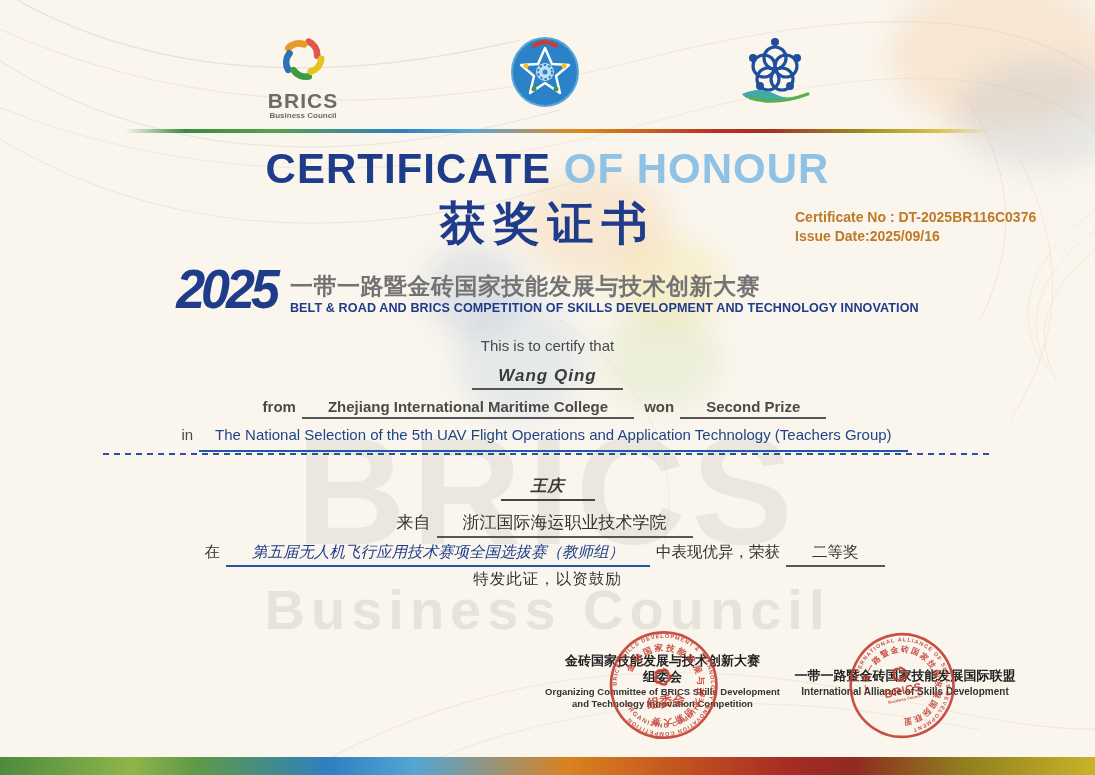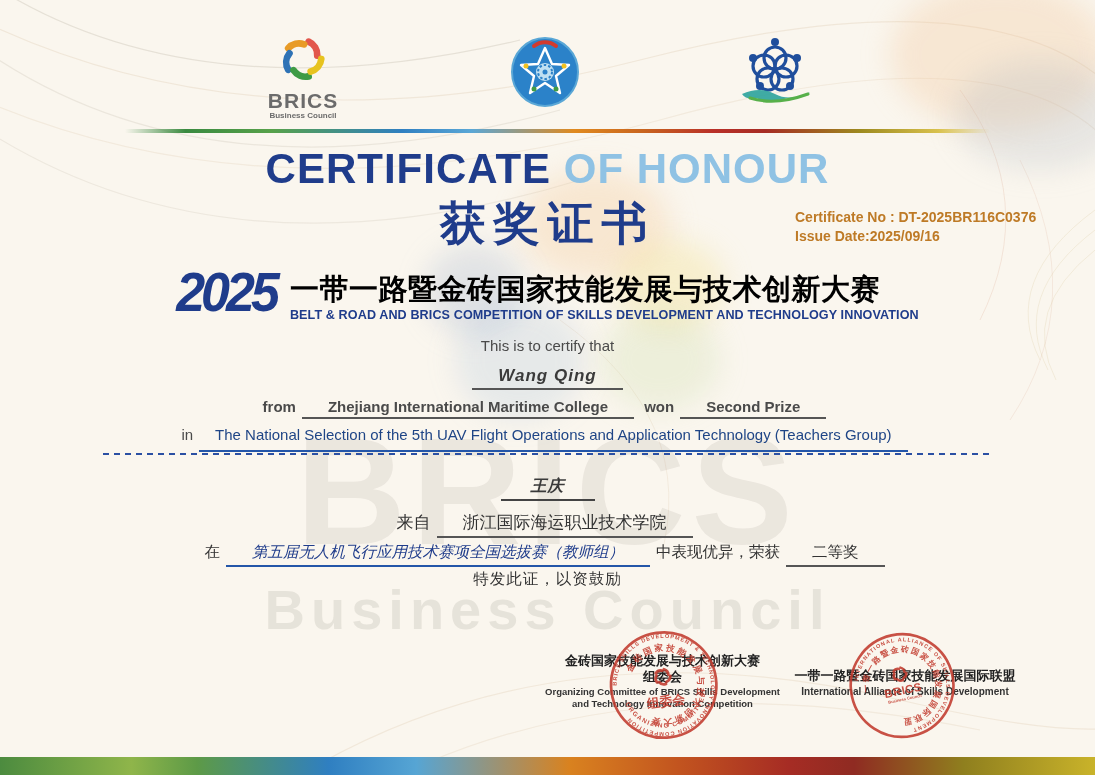--- a/index.html
+++ b/index.html
@@ -37,21 +37,21 @@
   #main-title .lblue{color:#8fc2e4;}
   #cn-title{left:0;top:193px;width:100%;text-align:center;z-index:3;
     font-size:46px;font-weight:bold;color:#1f3c8b;letter-spacing:8px;
     font-family:"Liberation Serif","DejaVu Serif",serif;}
   #cert-meta{left:795px;top:208px;z-index:3;color:#be7a26;font-weight:bold;font-size:14px;line-height:1.35;}
   
   #comp-row{left:0;top:262px;width:100%;display:flex;justify-content:center;align-items:center;z-index:3;}
   #comp-year{font-size:52px;font-weight:bold;font-style:italic;color:#1f3c8b;
     letter-spacing:-4px;line-height:0.85;margin-right:14px;transform:scaleY(1.05);}
   #comp-titles{text-align:left;}
-  #comp-title-cn{font-size:29px;font-weight:bold;color:#000000;letter-spacing:0.5px;line-height:1.1;margin-top:12px;}
+  #comp-title-cn{font-size:23px;font-weight:bold;color:#737373;letter-spacing:0.5px;line-height:1.1;margin-top:12px;}
   #comp-title-en{font-size:12.6px;font-weight:bold;color:#1f3c8b;letter-spacing:0.1px;margin-top:2px;font-stretch:condensed;}
   
   .center-line{left:0;width:100%;text-align:center;z-index:3;}
   #certify-line{top:337px;font-size:15px;color:#4a4a4a;}
   #en-name-row{top:366px;}
   .fill{display:inline-block;border-bottom:2px solid #555;padding:0 26px 2px 26px;margin:0 6px;}
   .name-text{font-size:17px;font-weight:bold;font-style:italic;color:#3a3a3a;letter-spacing:1px;}
   #en-from-row{top:398px;font-size:15px;color:#4a4a4a;font-weight:bold;}
   #en-in-row{top:426px;font-size:15px;color:#4a4a4a;}
   #en-in-row .fill{border-bottom-color:#2456a8;color:#1f4586;padding:0 16px 7px 16px;}

